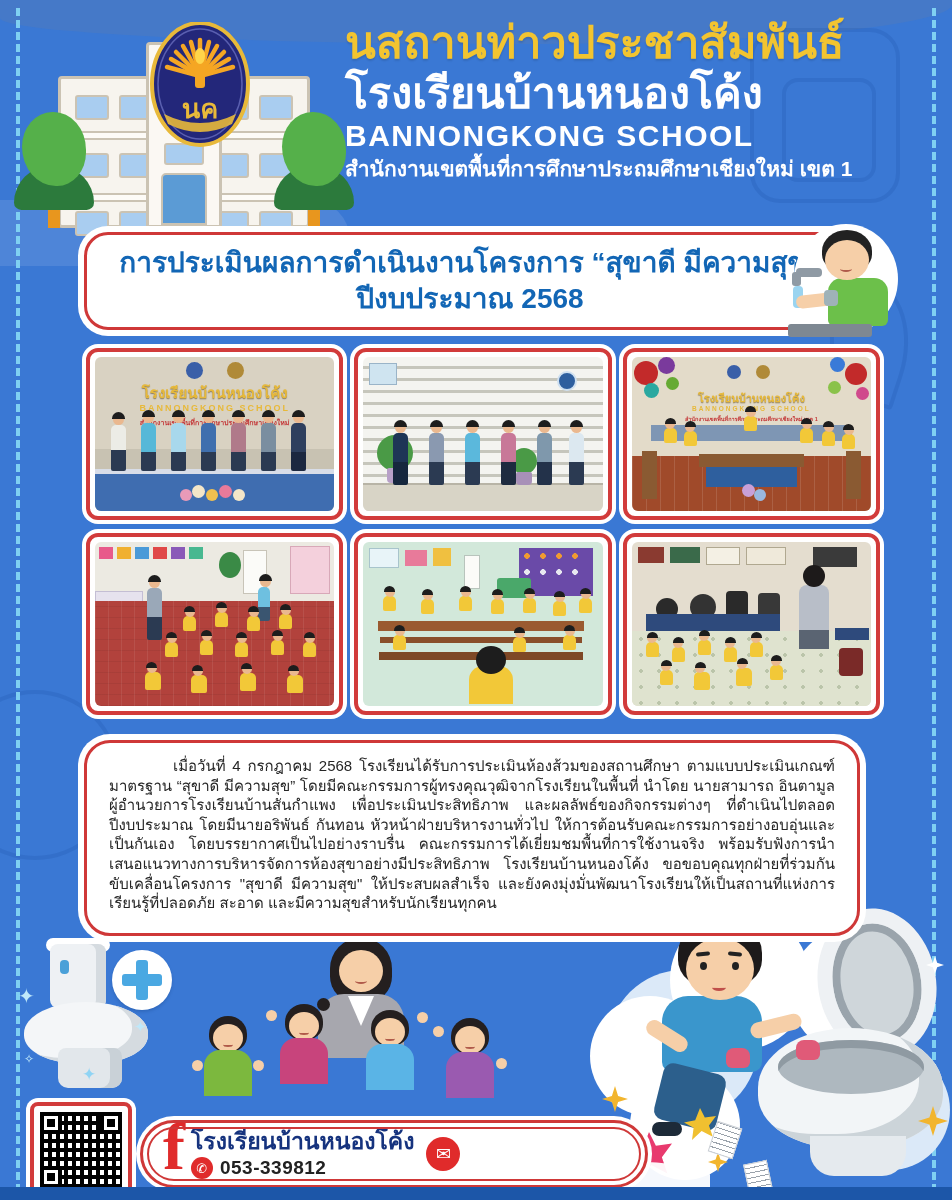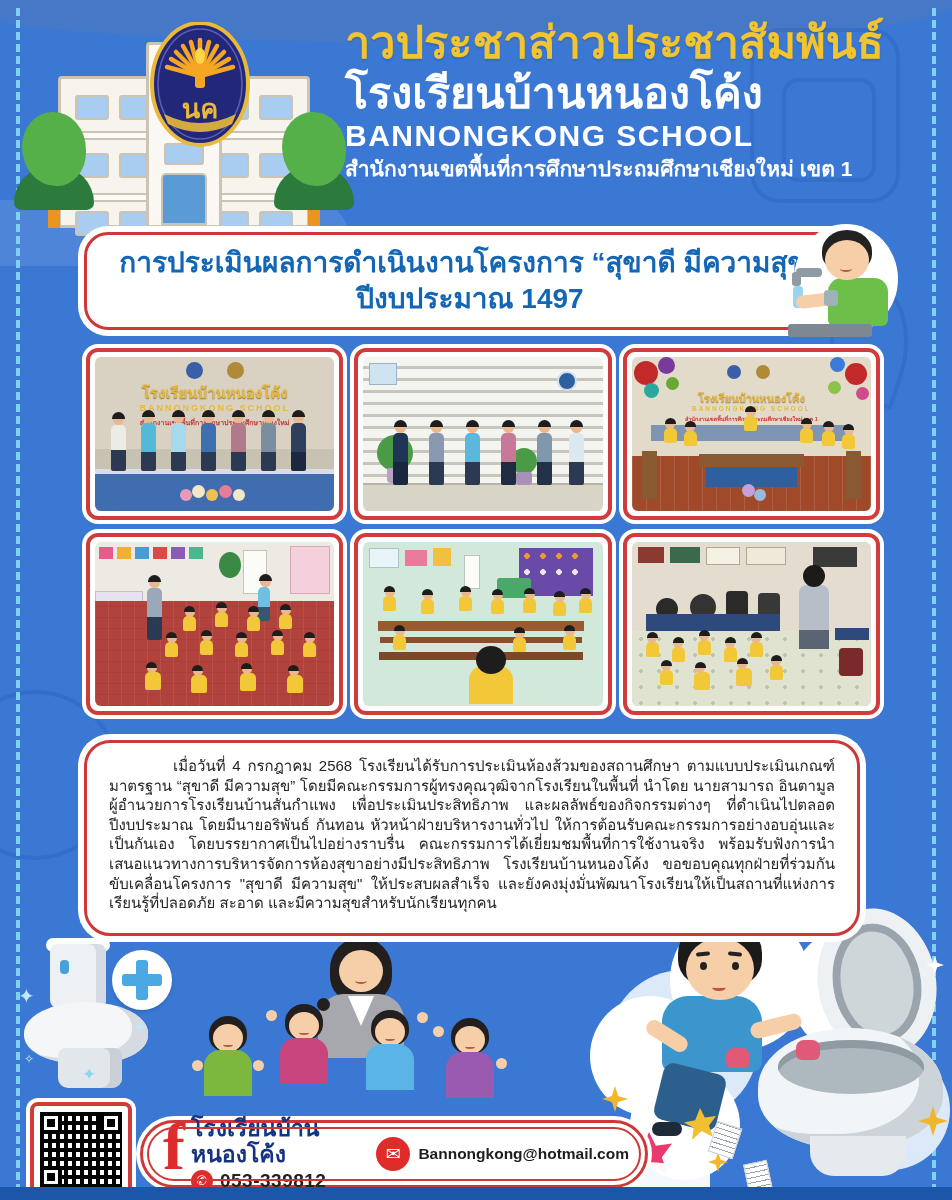--- a/index.html
+++ b/index.html
@@ -232,29 +232,29 @@
         <line x1="50" y1="54" x2="83" y2="45"></line>
       </g>
       <rect x="45" y="38" width="10" height="28" rx="3" fill="#f5a623"></rect>
       <ellipse cx="50" cy="34" rx="5" ry="8" fill="#ffd54a"></ellipse>
       <text x="50" y="96" text-anchor="middle" font-size="27" font-weight="bold" fill="#e8b93a" font-family="Liberation Sans, sans-serif">นค</text>
       <path d="M14 92 Q50 110 86 92 L82 102 Q50 118 18 102 Z" fill="#e8b93a" opacity="0.9"></path>
     </svg>
   </div>
 
   <div class="abs hdr-text">
-    <div class="hdr-title">าวประชาส่าวประชาสัมพันธ์</div>
+    <div class="hdr-title">นสถานท่าวประชาสัมพันธ์</div>
     <div class="hdr-school-th">โรงเรียนบ้านหนองโค้ง</div>
     <div class="hdr-school-en">BANNONGKONG SCHOOL</div>
     <div class="hdr-district">สำนักงานเขตพื้นที่การศึกษาประถมศึกษาเชียงใหม่ เขต 1</div>
   </div>
 
   <div class="abs banner">
     <div class="banner-l1">การประเมินผลการดำเนินงานโครงการ “สุขาดี มีความสุข”</div>
-    <div class="banner-l2">ปีงบประมาณ 1497</div>
+    <div class="banner-l2">ปีงบประมาณ 2568</div>
   </div>
 
   <div class="abs wash-boy">
     <div class="wb-circle"></div>
     <div class="wb-faucet"></div>
       <div class="wb-water"></div>
     <div class="wb-body"></div>
       <div class="wb-arm"></div>
       <div class="wb-sleeve"></div>
     <div class="wb-hair"></div>
@@ -535,19 +535,18 @@
     <div class="fb-f">f</div>
     <div class="pill-mid">
       <div class="pill-name">โรงเรียนบ้านหนองโค้ง</div>
       <div class="pill-phone-row">
         <div class="ico-circle">✆</div>
         <div class="pill-phone">053-339812</div>
       </div>
     </div>
     <div class="mail-ico">✉</div>
     <div class="mails">
-      <div class="mail">Bannongkong@hotmail.com</div>
     </div>
   </div>
 
   <div class="bottom-cloud"></div>
   <div class="bottom-bar"></div>
 </div>
 
 </body></html>

